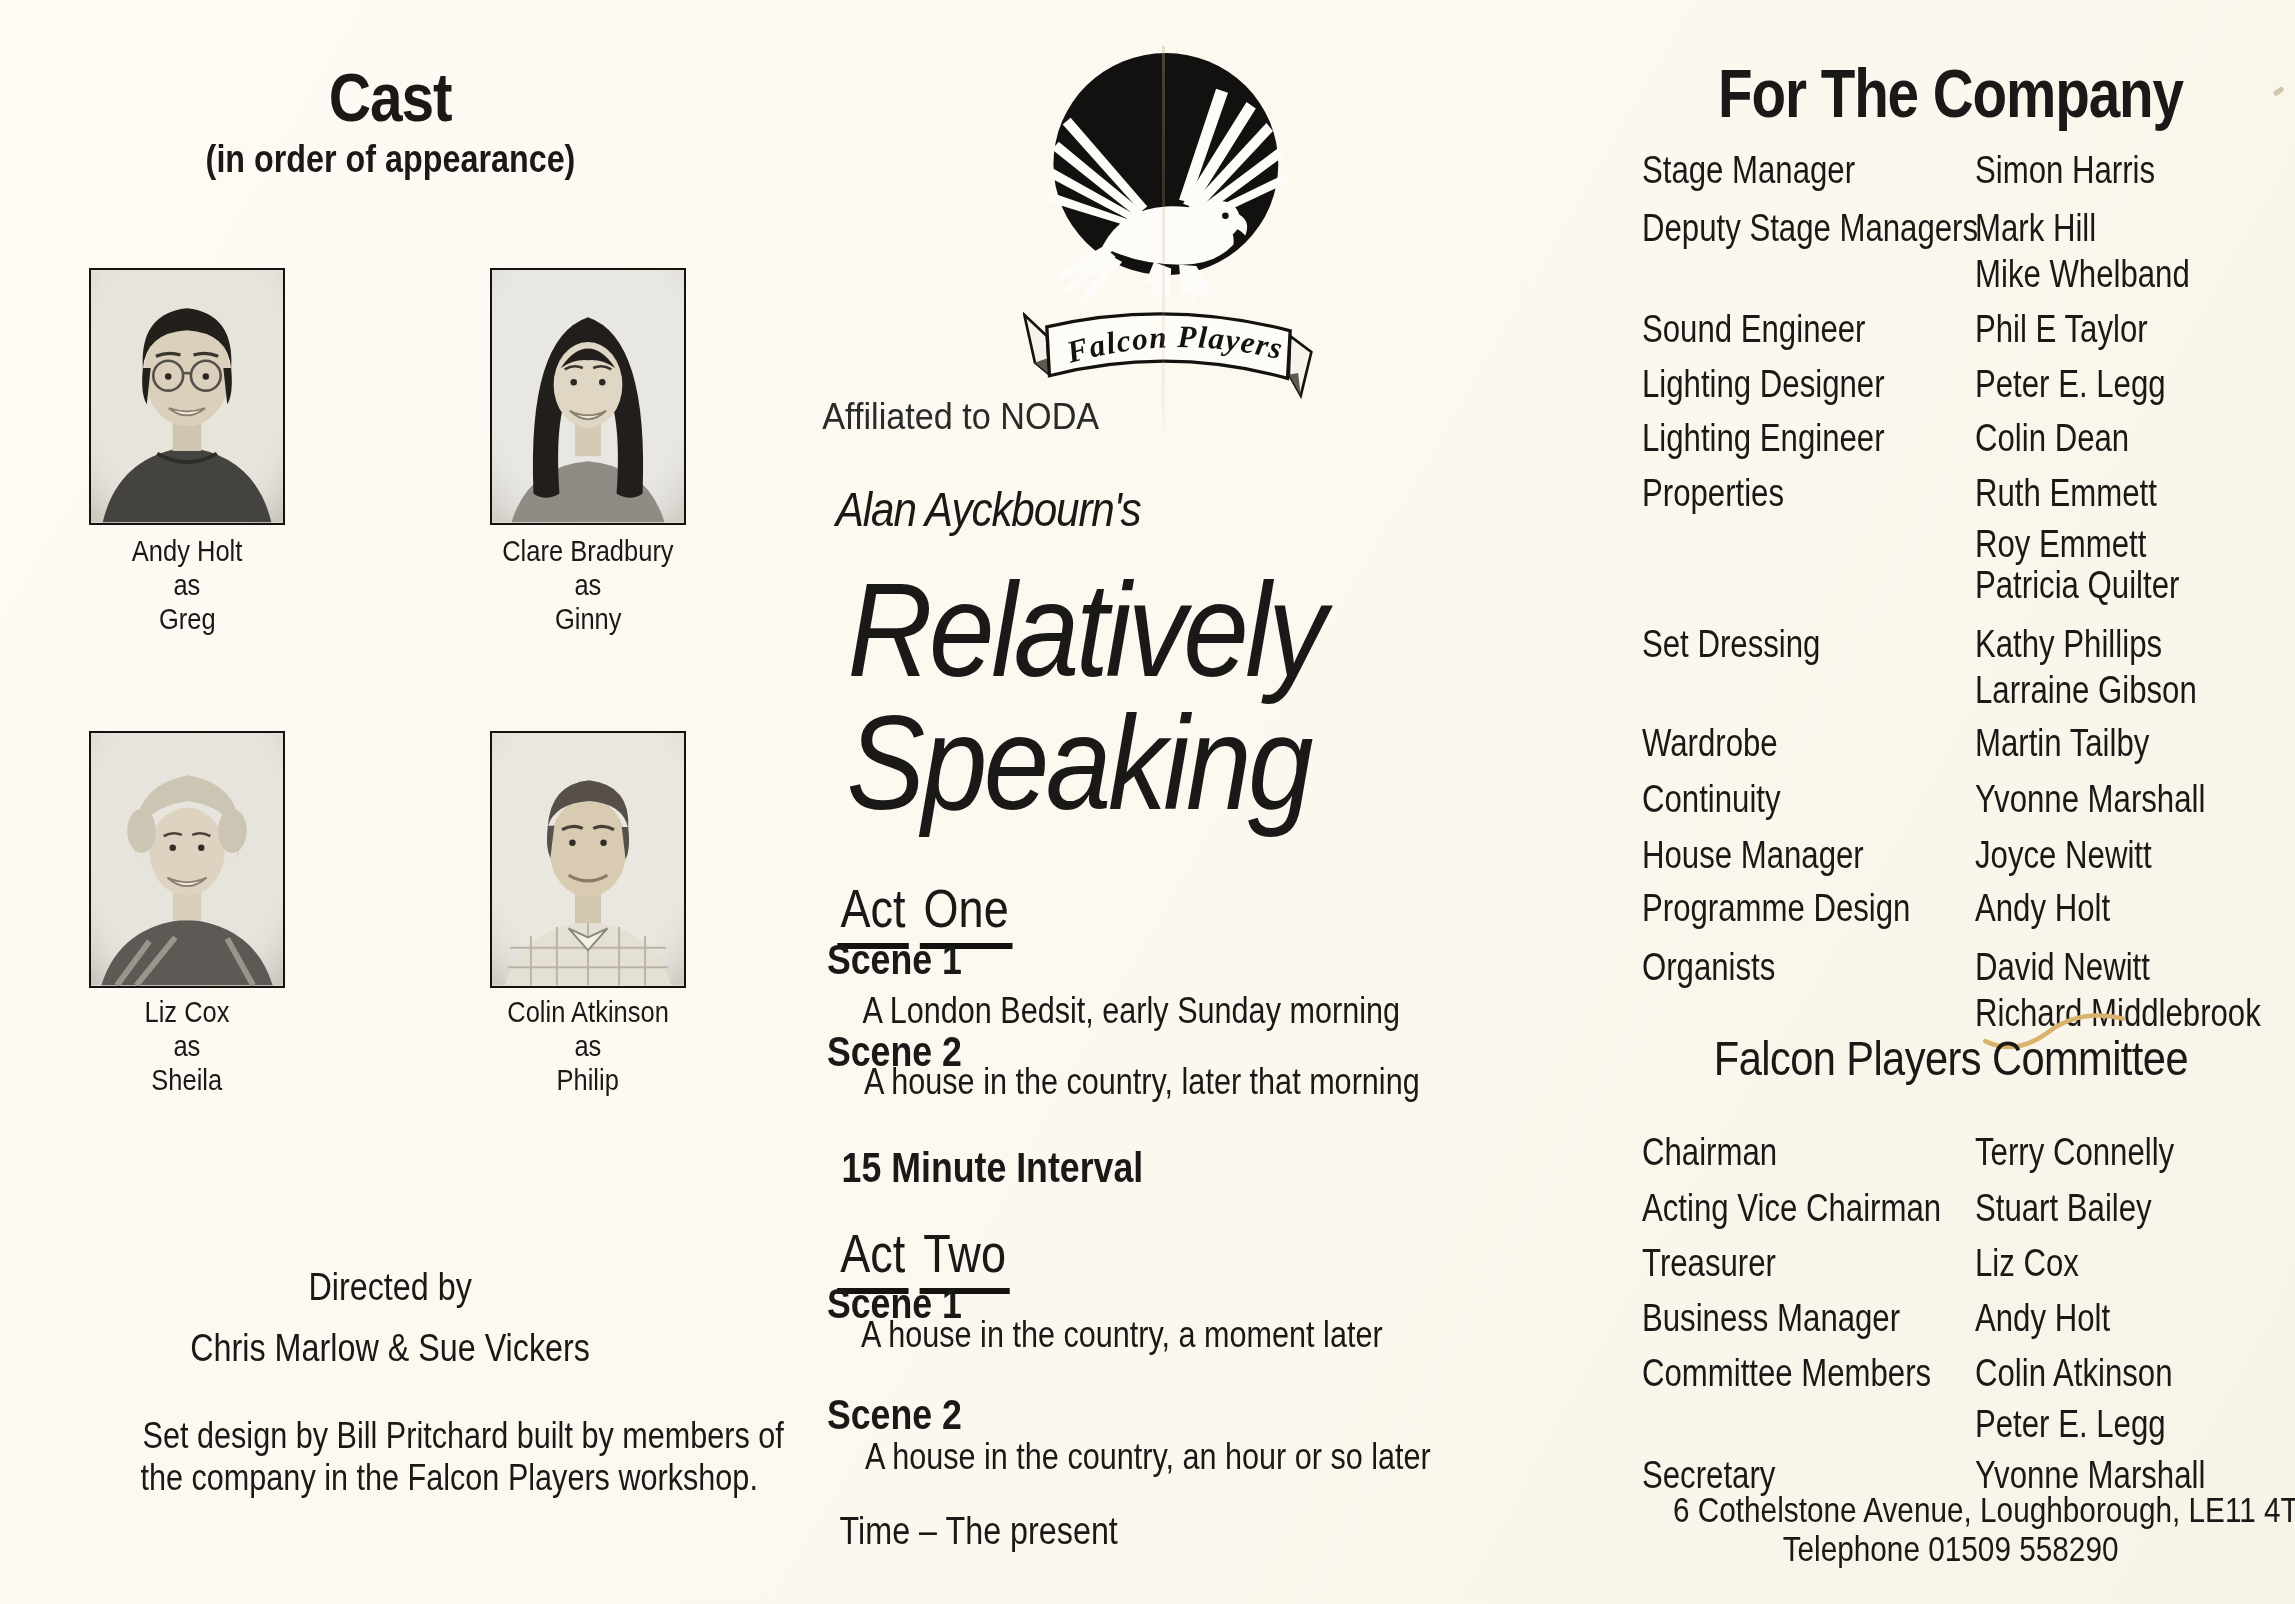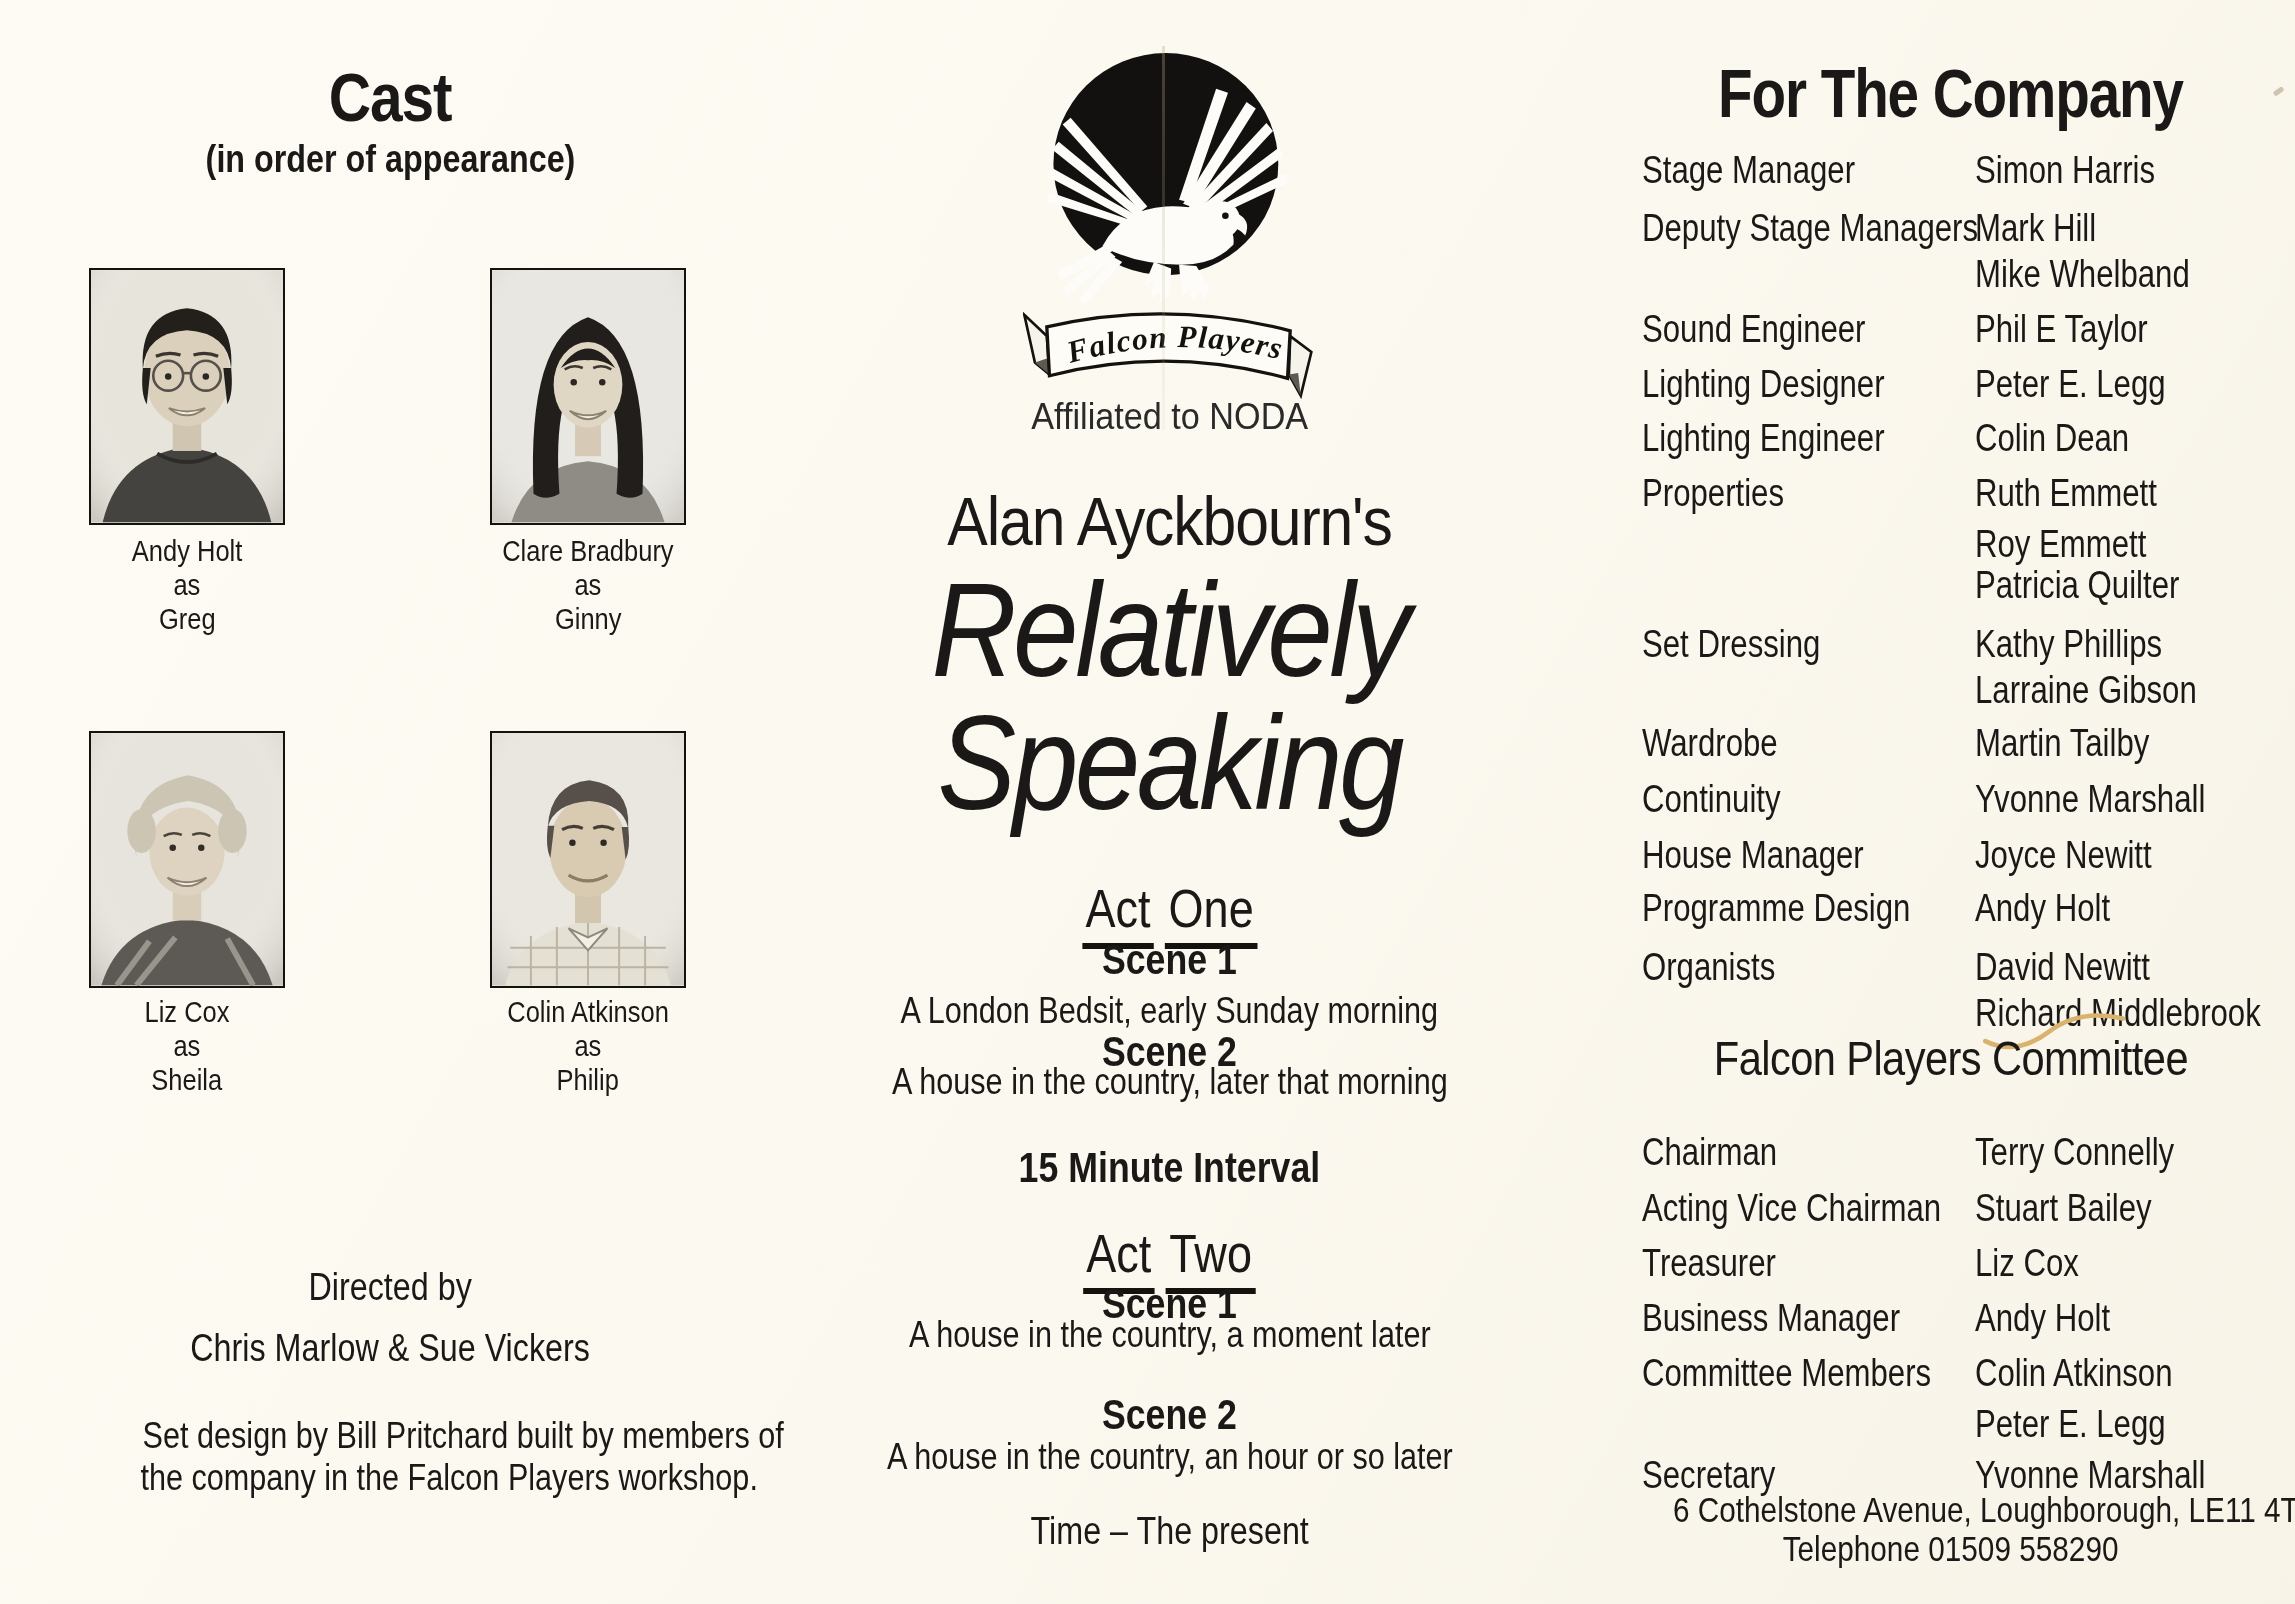--- a/index.html
+++ b/index.html
@@ -14,23 +14,23 @@
   .tc88{display:inline-block;transform:scaleX(.88);transform-origin:center;white-space:nowrap;}
   .cast-title{left:86px;top:58px;width:609px;font-size:69px;font-weight:700;letter-spacing:-1.3px;}
   .cast-sub{left:86px;top:138px;width:609px;font-size:38px;font-weight:700;}
   .photo-frame{width:196px;height:257px;border:2.6px solid #14120f;background:#e9e6df;box-sizing:border-box;}
   .photo-frame svg{display:block;width:100%;height:100%;}
   .caption{width:278px;font-size:30px;line-height:34px;}
   .dir-blk{left:86px;top:1257px;width:609px;font-size:38px;line-height:61px;}
   .set-blk{left:86px;top:1415px;width:649px;font-size:36px;line-height:42px;}
 
   
-  .cen{left:815px;width:709px;text-align:center;}
+  .cen{left:815px;width:709px;}
   .affil{top:396px;font-size:36px;color:#2a2a2a;}
-  .author{top:482px;font-size:69px;letter-spacing:-1.3px;}
+  .author{top:482px;font-size:48px;font-style:italic;letter-spacing:-1.3px;}
   .ptitle{font-size:134px;font-style:italic;font-weight:400;letter-spacing:-4px;line-height:132px;}
   .act-h{font-size:53px;font-weight:400;}
   .act-h .w{display:inline-block;border-bottom:6px solid #14120f;padding:0 4px 4px 4px;margin:0 6.6px;}
   .scene-l{font-size:42px;font-weight:700;}
   .scene-d{font-size:36px;}
   .interval{font-size:42px;font-weight:700;}
   .time-n{font-size:38px;text-decoration:underline;}
   .co-title{left:1636px;top:54px;width:629px;font-size:69px;font-weight:700;letter-spacing:-1.3px;}
   .crow{position:absolute;left:1642px;width:662px;height:46px;font-size:38px;}
   .crow .role{position:absolute;left:0;top:0;}

